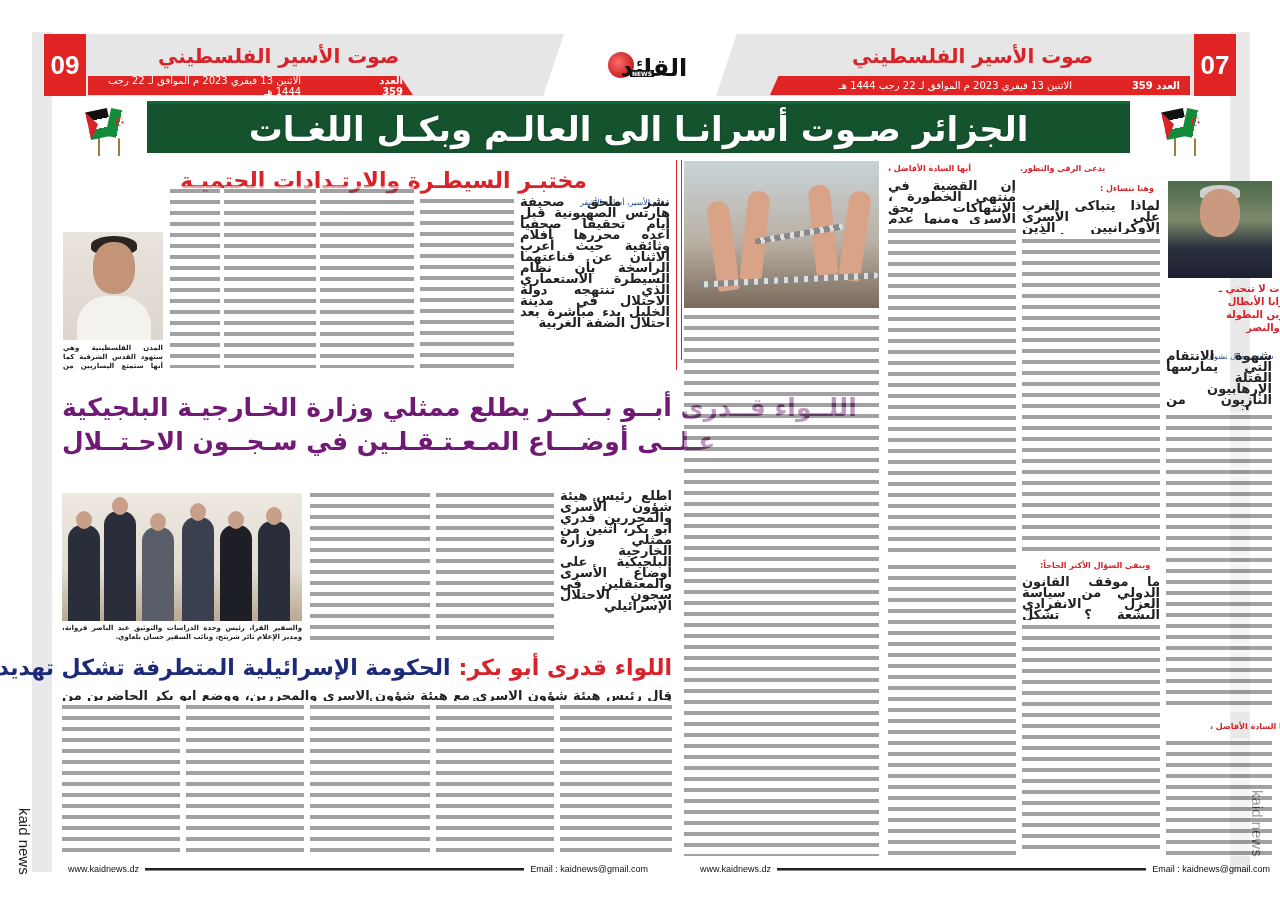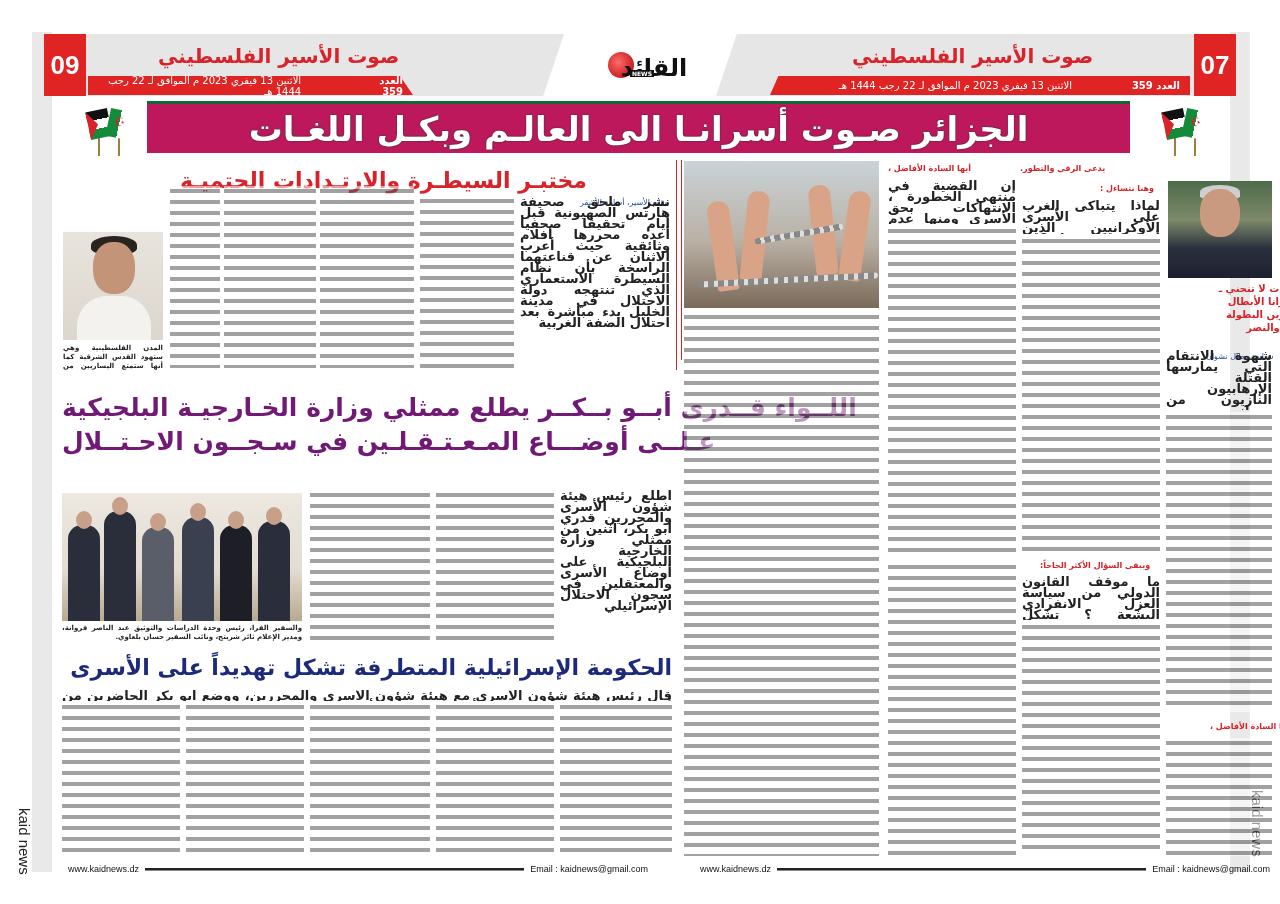--- a/index.html
+++ b/index.html
@@ -26,21 +26,21 @@
   .date-bar.left { left: 88px; width: 325px; clip-path: polygon(0 0, 96% 0, 100% 100%, 0 100%); }
   .date-bar.right { left: 770px; width: 420px; clip-path: polygon(2% 0, 100% 0, 100% 100%, 0 100%); }
   .date-bar .issue { font-weight: bold; }
 
   .logo { position: absolute; left: 600px; top: 48px; width: 90px; height: 40px; display: flex; align-items: center; justify-content: center; }
   .logo .circle { position: absolute; left: 8px; top: 4px; width: 26px; height: 26px; border-radius: 50%; background: radial-gradient(circle at 40% 40%, #ff6b6b, #b00000); }
   .logo .word { position: relative; font-size: 24px; font-weight: bold; color: #111; direction: rtl; margin-left: 18px; }
   .logo .news { position: absolute; left: 30px; top: 22px; font-size: 6px; background: #111; color: #fff; padding: 0 2px; font-weight: bold; }
 
   
-  .banner { position: absolute; left: 147px; top: 101px; width: 983px; height: 52px; background: #be185d; border-top: 3px solid #0e6a32; display: flex; align-items: center; justify-content: center; }
+  .banner { position: absolute; left: 147px; top: 101px; width: 983px; height: 52px; background: #14532d; border-top: 3px solid #0e6a32; display: flex; align-items: center; justify-content: center; }
   .banner-text { color: #fff; font-size: 34px; font-weight: bold; direction: rtl; letter-spacing: 2px; text-shadow: 0 0 2px #0a3d1e; }
   .flags { position: absolute; top: 106px; width: 48px; height: 50px; }
   .flags.left { left: 86px; }
   .flags.right { left: 1162px; }
   .flag { position: absolute; width: 22px; height: 28px; }
   .flag.pal { left: 2px; top: 4px; background: linear-gradient(#111 33%, #fff 33%, #fff 66%, #148a3b 66%); transform: rotate(-12deg); }
   .flag.pal::before { content: ""; position: absolute; left: 0; top: 0; border-left: 10px solid #d8232a; border-top: 14px solid transparent; border-bottom: 14px solid transparent; }
   .flag.alg { left: 22px; top: 4px; background: linear-gradient(90deg, #148a3b 50%, #fff 50%); transform: rotate(12deg); }
   .flag.alg::after { content: "☪"; position: absolute; left: 6px; top: 5px; color: #d8232a; font-size: 12px; }
   .pole { position: absolute; top: 28px; width: 2px; height: 22px; background: #a07d3a; }
@@ -152,20 +152,21 @@
   <div class="person" style="left:6px; height:96px;"></div>
   <div class="person" style="left:42px; height:110px;"></div>
   <div class="person" style="left:80px; height:94px; background:#5a5e68;"></div>
   <div class="person" style="left:120px; height:104px; background:#3a4050;"></div>
   <div class="person" style="left:158px; height:96px; background:#1e1e26;"></div>
   <div class="person" style="left:196px; height:100px;"></div>
 </div>
 <div class="col" style="left:62px; top:624px; width:240px; height:20px; font-size:7px; line-height:9px;">والسفير الفرا، رئيس وحدة الدراسات والتوثيق عبد الناصر فروانة، ومدير الإعلام ثائر شريتح، ونائب السفير حسان بلعاوي.</div>
 
 <div style="position:absolute; left:62px; top:650px; width:610px; height:34px; display:flex; direction:rtl; align-items:center; gap:8px;">
+  <span style="color:#d8232a; font-weight:bold; font-size:22px; white-space:nowrap;">اللواء قدرى أبو بكر:</span>
   <span style="color:#1d2a7a; font-weight:bold; font-size:22px; white-space:nowrap;">الحكومة الإسرائيلية المتطرفة تشكل تهديداً على الأسرى</span>
 </div>
 <div class="col" style="left:62px; top:690px; width:610px; height:11px;">قال رئيس هيئة شؤون الأسرى مع هيئة شؤون الأسرى والمحررين، ووضع أبو بكر الحاضرين من أبناء المشترك من أجل قضية الأسرى الداعمة للأسرى الفلسطينيين في بروكسل</div>
 <div class="lines" style="left:560px; top:702px; width:112px; height:154px;"></div>
 <div class="lines" style="left:436px; top:702px; width:118px; height:154px;"></div>
 <div class="lines" style="left:310px; top:702px; width:120px; height:154px;"></div>
 <div class="lines" style="left:186px; top:702px; width:118px; height:154px;"></div>
 <div class="lines" style="left:62px; top:702px; width:118px; height:154px;"></div>
 
 <div class="photo chains">

